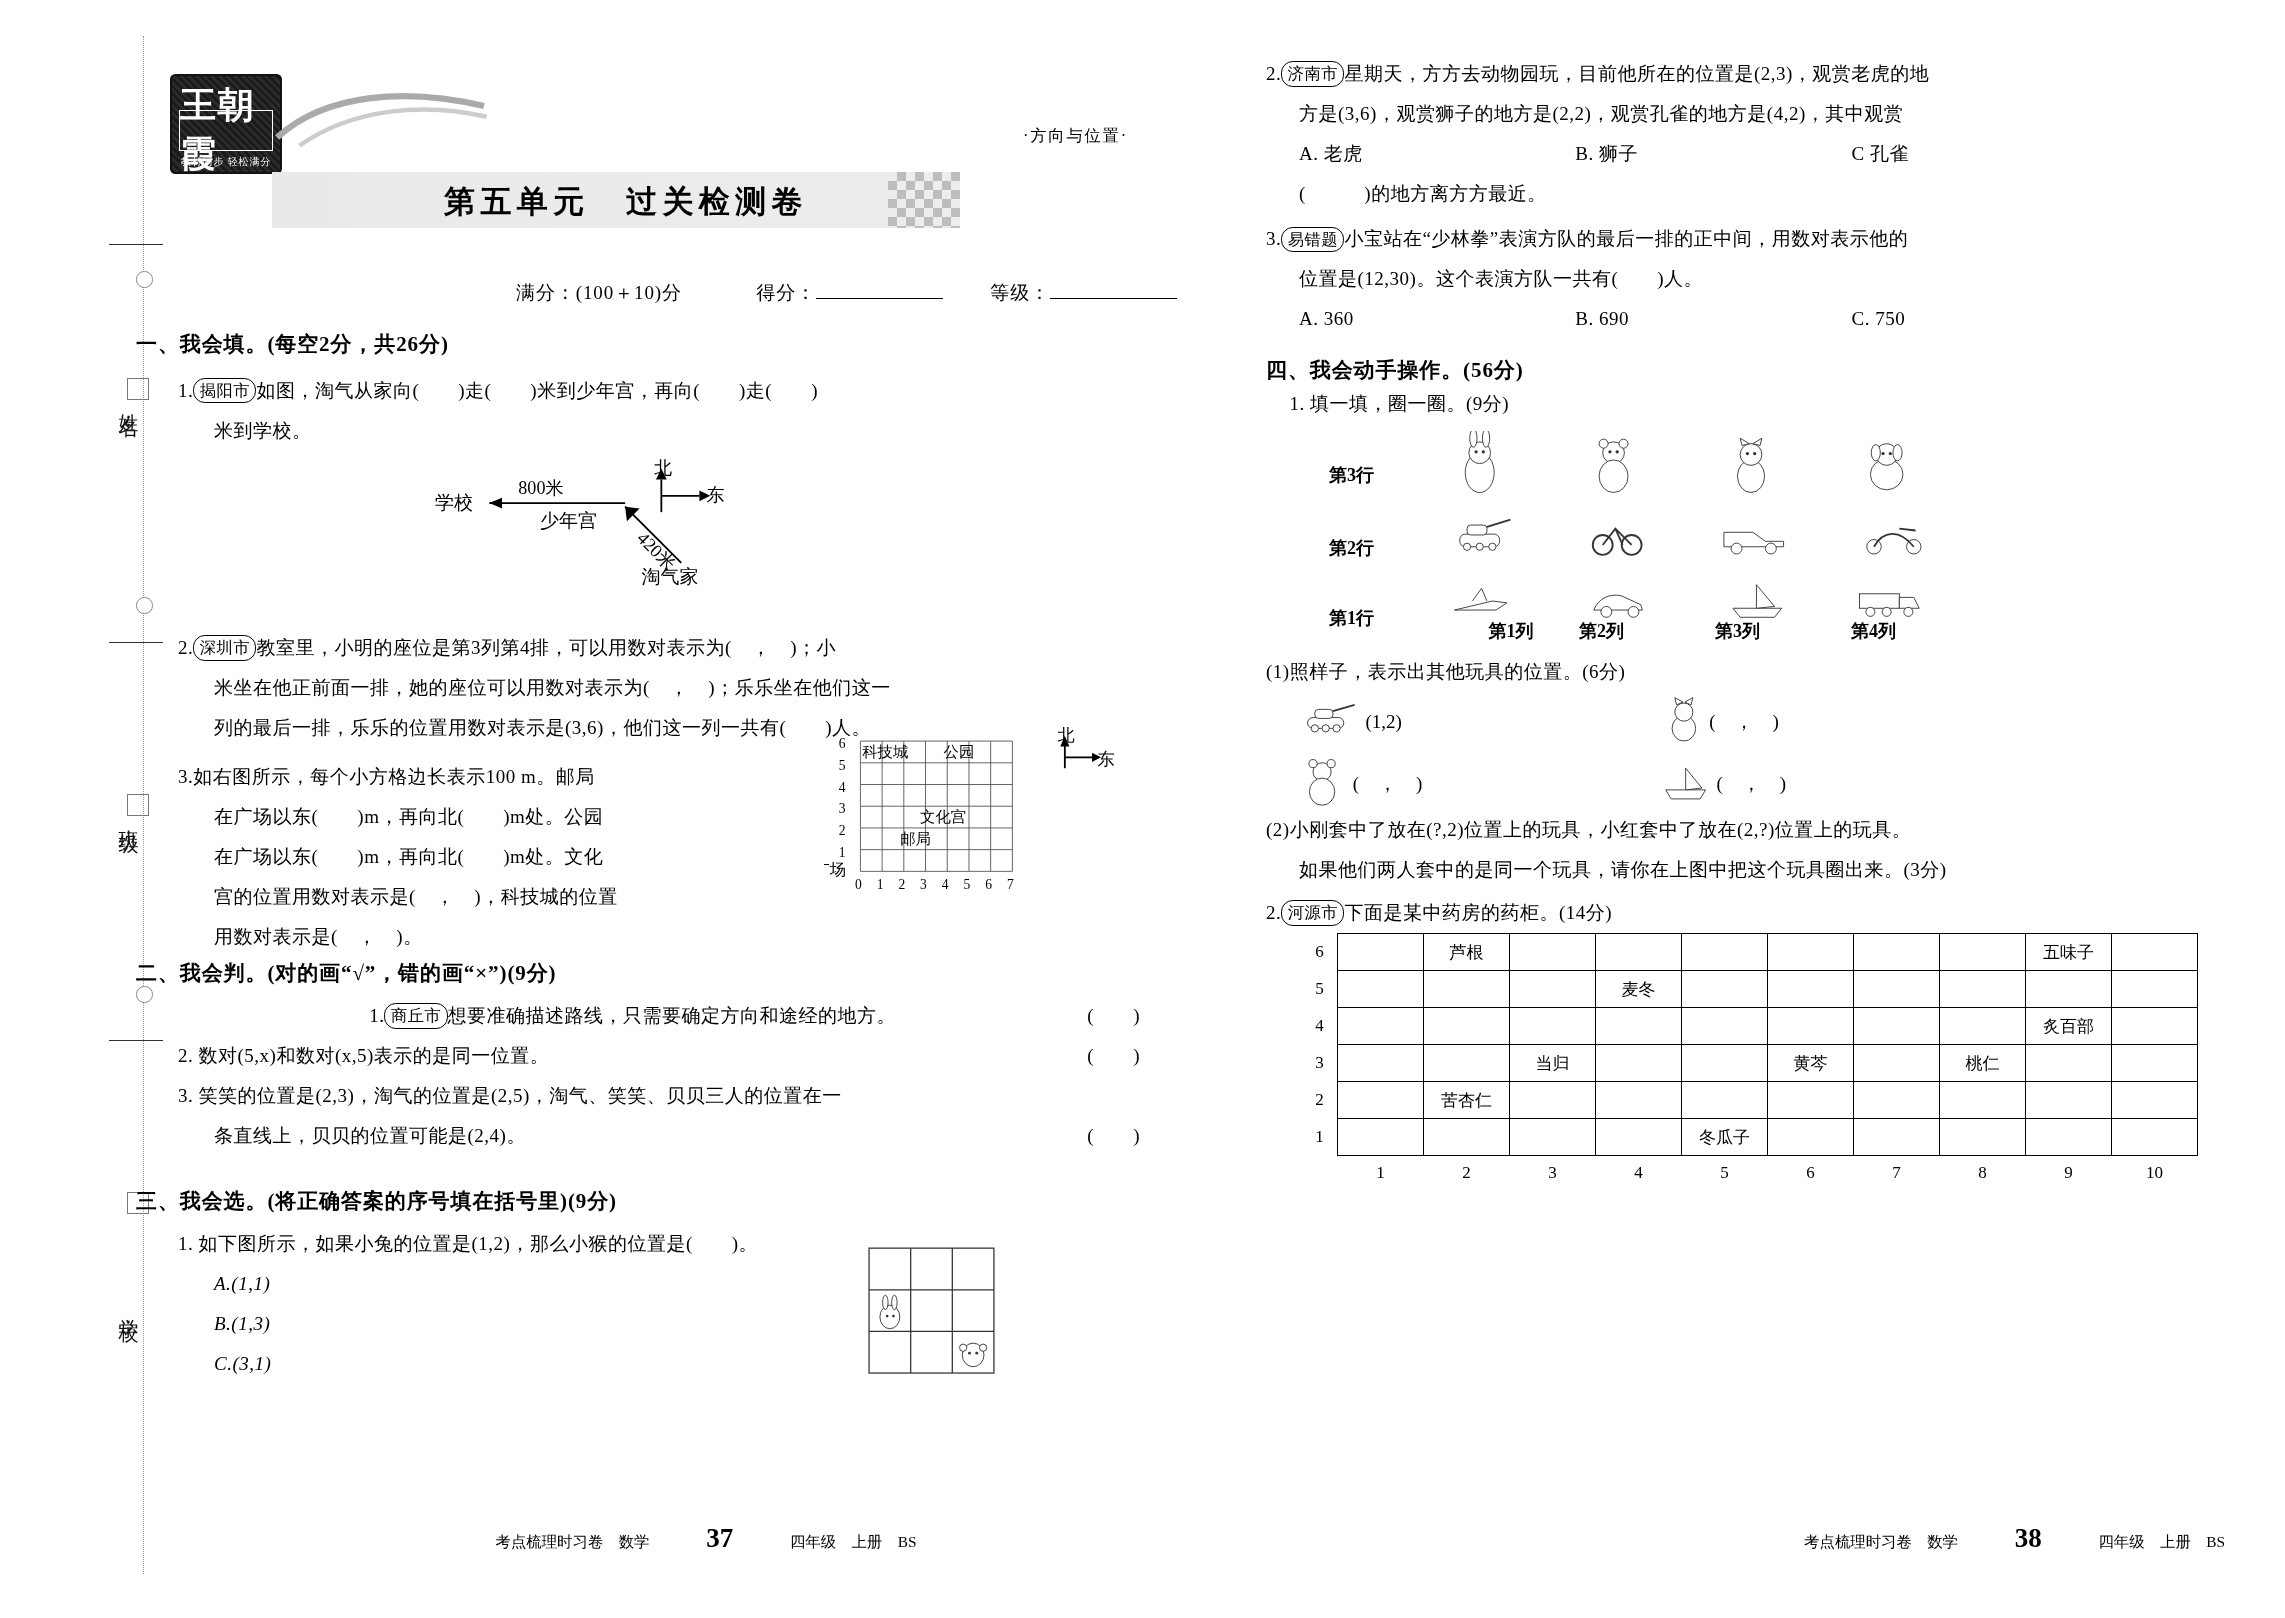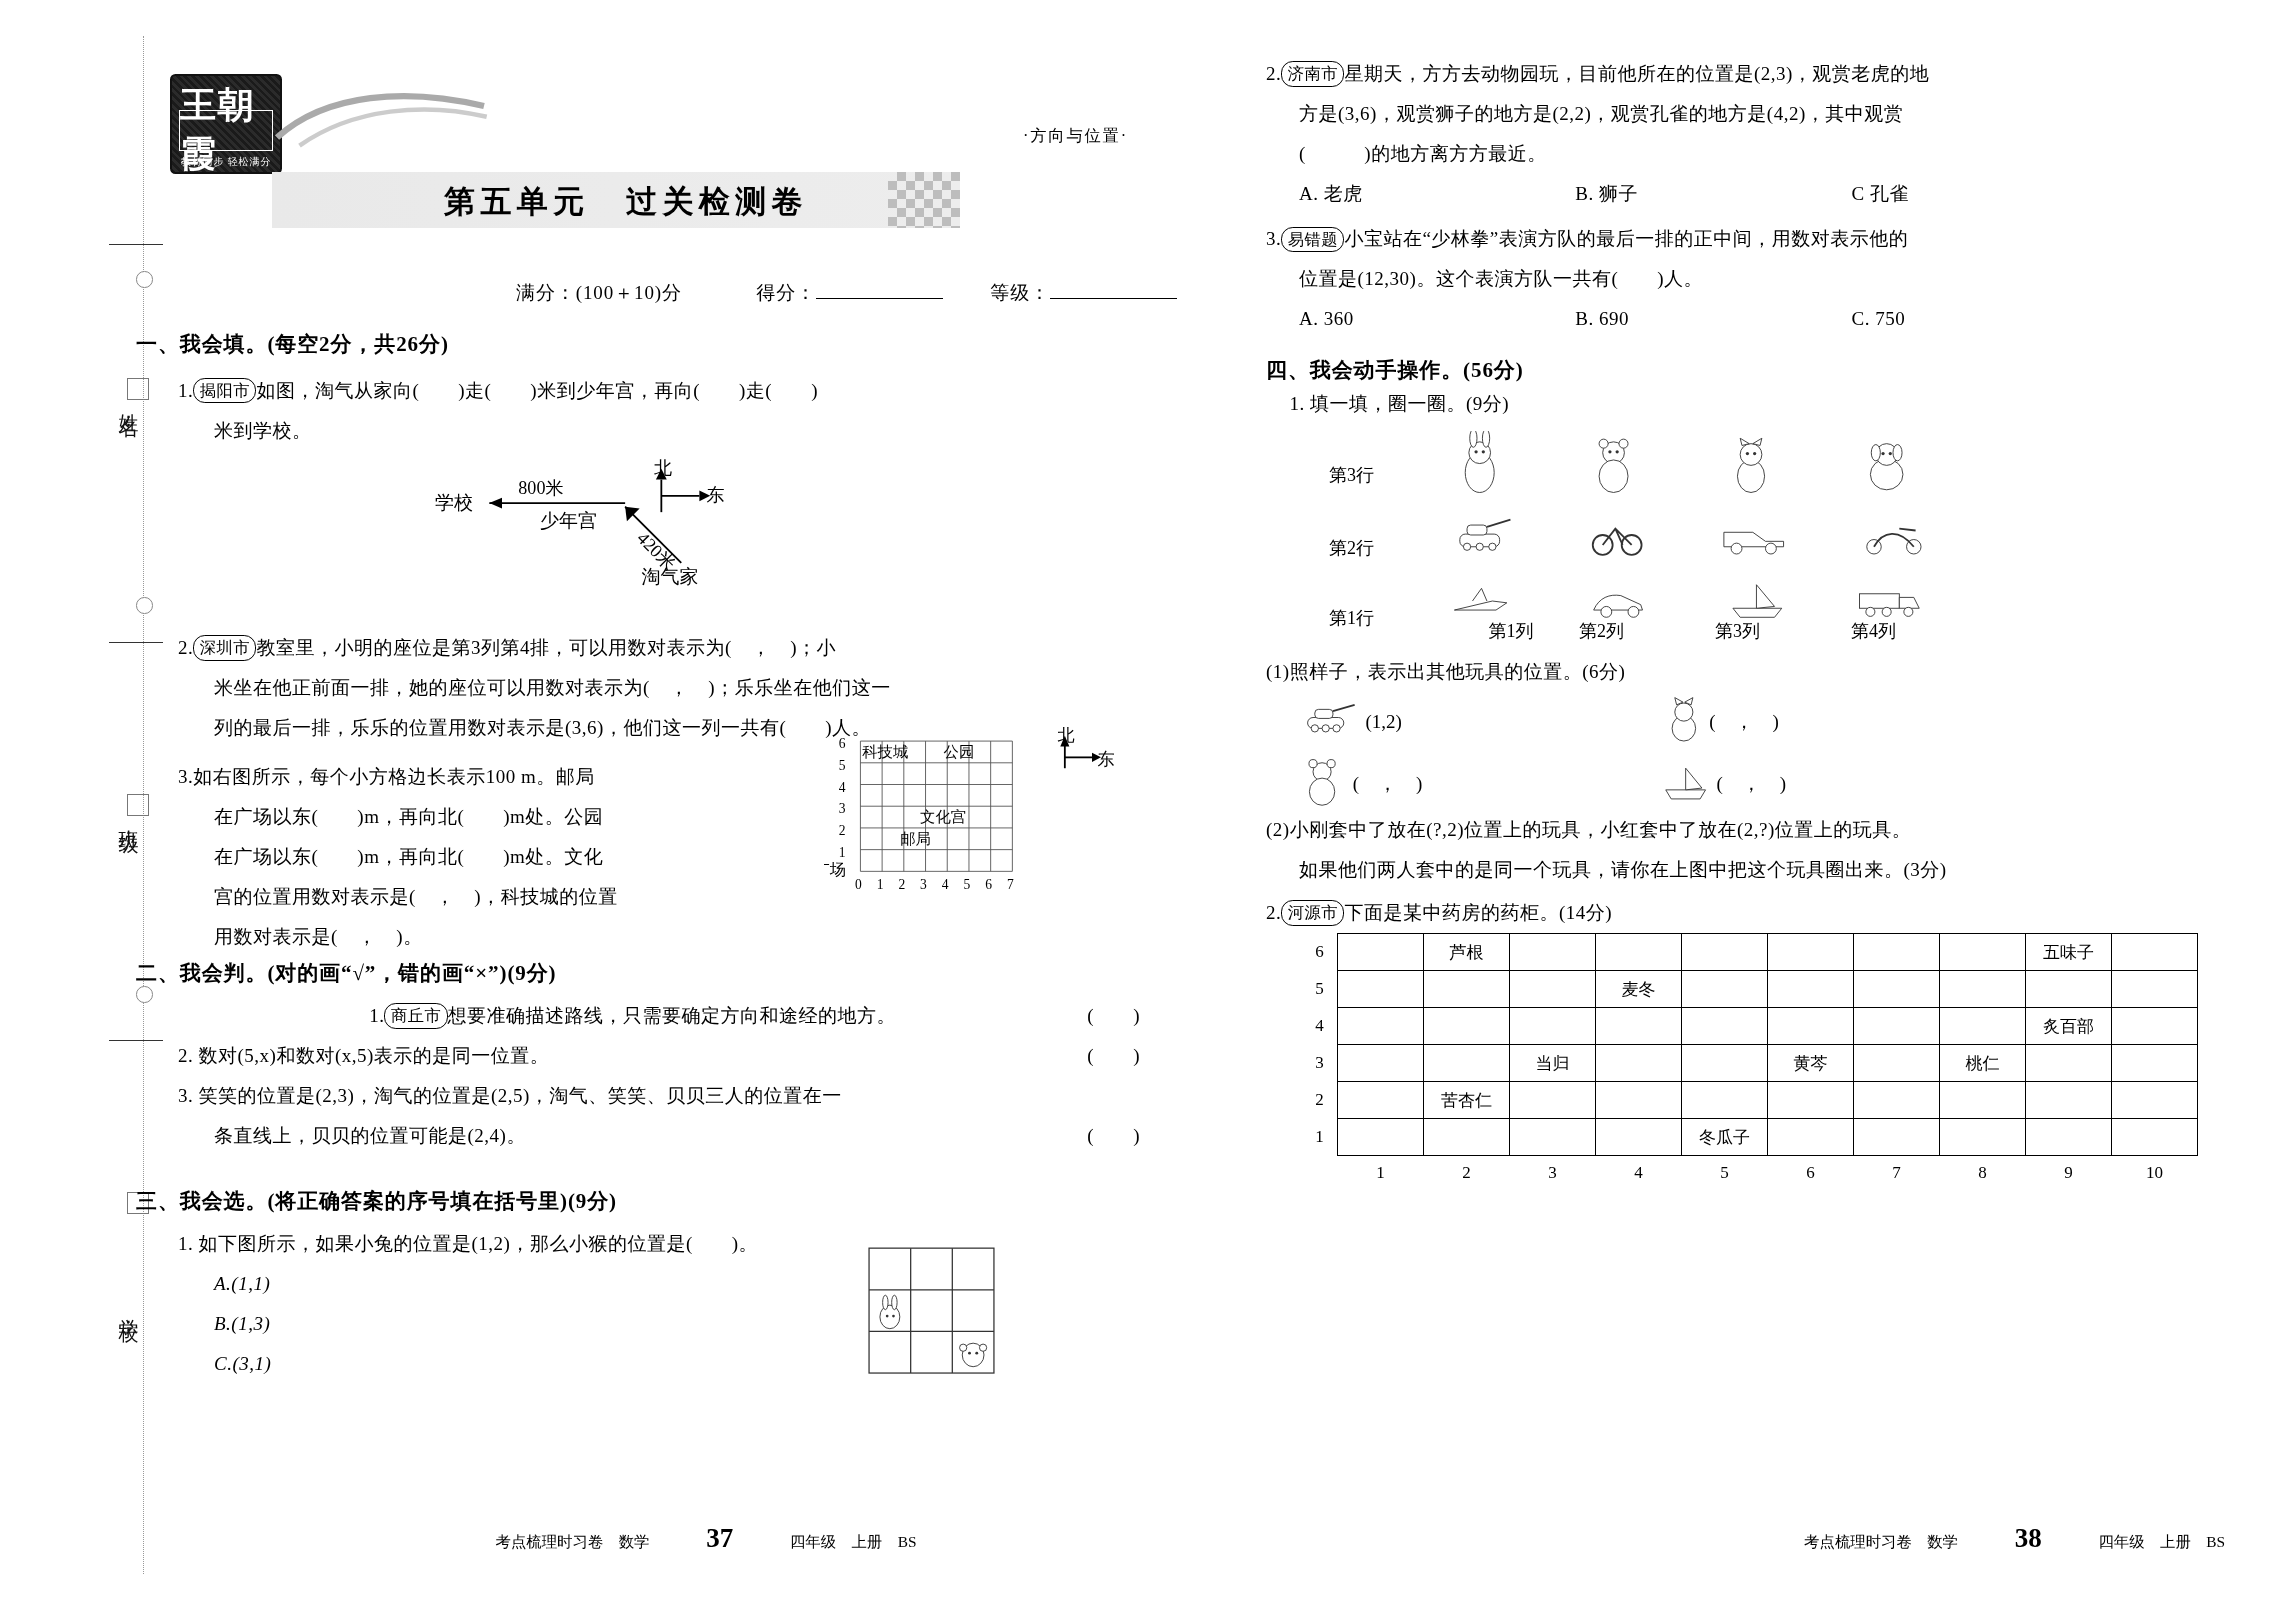--- a/index.html
+++ b/index.html
@@ -253,42 +253,42 @@
       <span style="display:inline-block;width:49px"></span>
       <span>四年级　上册　BS</span>
     </div>
   </div>
 
   <div class="right-col">
 
     <div class="qtext" style="width:959px;">
       <span>2.</span><span class="tagbox">济南市</span><span>星期天，方方去动物园玩，目前他所在的位置是(2,3)，观赏老虎的地</span>
       <div style="margin-left:33px;">方是(3,6)，观赏狮子的地方是(2,2)，观赏孔雀的地方是(4,2)，其中观赏</div>
-      <div style="margin-left:33px;">(　　　)的地方离方方最近。</div>
       <div style="margin-left:33px;">
         <span style="display:inline-block;width:271px">A.  老虎</span>
         <span style="display:inline-block;width:271px">B.  狮子</span>
         <span>C  孔雀</span>
       </div>
+      <div style="margin-left:33px;">(　　　)的地方离方方最近。</div>
     </div>
 
     <div class="qtext" style="width:959px;margin-top:5.4px;">
       <span>3.</span><span class="tagbox">易错题</span><span>小宝站在“少林拳”表演方队的最后一排的正中间，用数对表示他的</span>
       <div style="margin-left:33px;">位置是(12,30)。这个表演方队一共有(　　)人。</div>
       <div style="margin-left:33px;">
         <span style="display:inline-block;width:271px">A.  360</span>
         <span style="display:inline-block;width:271px">B.  690</span>
         <span>C.  750</span>
       </div>
     </div>
 
     <h3 class="sec" style="margin-top:16.3px;">四、我会动手操作。(56分)</h3>
     <div class="qtext" style="margin-left:23.5px;">1. 填一填，圈一圈。(9分)</div>
 
-    <div style="position:relative;height:208px;margin-top:3.6px;">
+    <div style="position:relative;height:208px;margin-top:3.6px;font-weight:bold;">
       <div class="rowlabel" style="position:absolute;left:63px;top:36px">第3行</div>
       <div class="rowlabel" style="position:absolute;left:63px;top:109px">第2行</div>
       <div class="rowlabel" style="position:absolute;left:63px;top:179px">第1行</div>
 
       <svg width="579" height="208" style="position:absolute;left:172px;top:3.6px;" viewBox="0 0 640 230">
 
         <g transform="translate(20,6)">
           <ellipse cx="26" cy="40" rx="16" ry="22" fill="#fff" stroke="#333"></ellipse>
           <circle cx="26" cy="18" r="12" fill="#fff" stroke="#333"></circle>
           <ellipse cx="19" cy="2" rx="4" ry="10" fill="#fff" stroke="#333"></ellipse>

